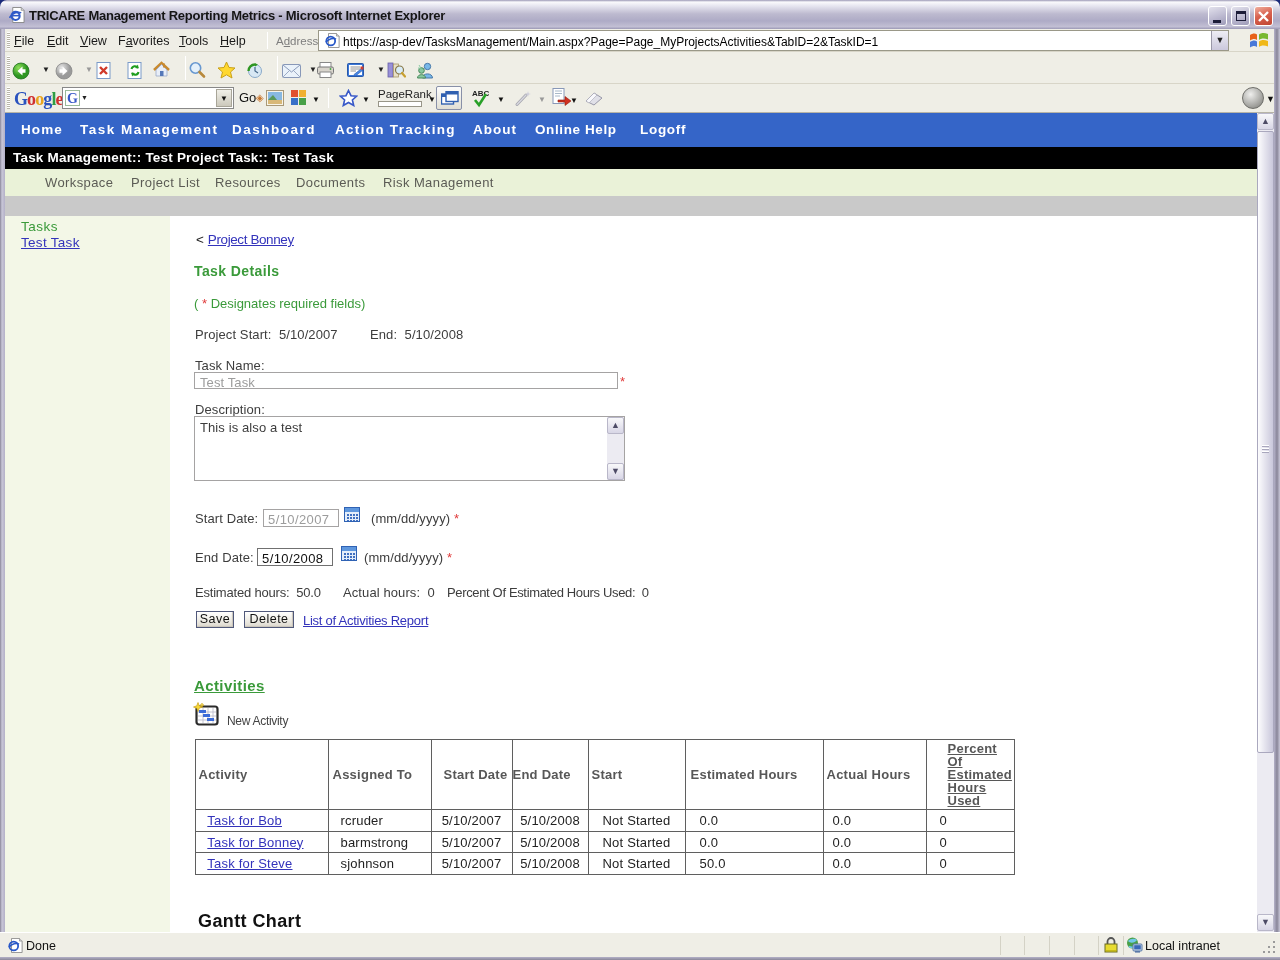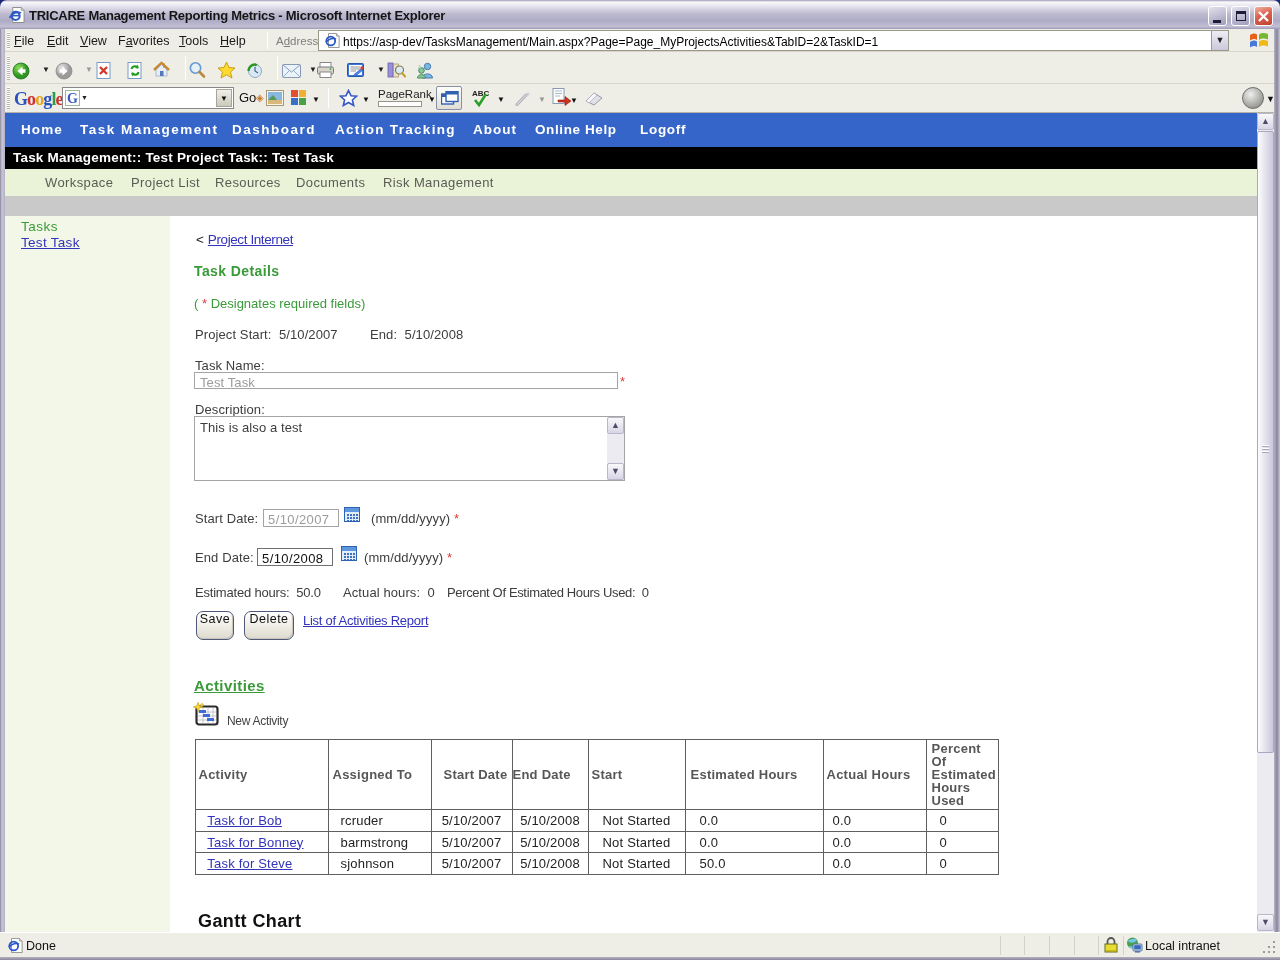--- a/index.html
+++ b/index.html
@@ -67,28 +67,28 @@
 .sbtn { position:absolute; left:0; width:17px; height:17px; background:linear-gradient(180deg,#F8F8FA,#D8D6E6); border:1px solid #B9B7C9; border-radius:2px; color:#4d4b66; font-size:9px; text-align:center; line-height:15px; font-weight:bold;}
 #sthumb { position:absolute; left:0px; top:18px; width:17px; height:622px; background:linear-gradient(90deg,#FDFDFE,#E8E7F0 40%,#C9C7DB); border:1px solid #AAA8BE; border-radius:2px; }
 
 
 #statusbar { left:0px; top:932px; width:1280px; height:25px; background:#EFEEE6; border-top:1px solid #fff; }
 #statusbar .pane { position:absolute; top:3px; height:19px; border-left:1px solid #D4D2C6; }
 
 table.grid { border-collapse:collapse; table-layout:fixed; }
 table.grid td, table.grid th { border:1px solid #5f5f5f; font-size:13px; overflow:hidden; }
 table.grid th { color:#575757; font-weight:bold; text-align:left; padding:0 2px 0 3px; height:70px; vertical-align:middle; letter-spacing:0.25px; line-height:13px; white-space:nowrap; }
-table.grid th.wrap { white-space:normal; padding-left:5px; }
+table.grid th.wrap { white-space:normal; padding-left:21px;text-decoration:underline; }
 table.grid td { color:#222; height:21.7px; padding:0 0 0 8px; letter-spacing:0.2px; }
 table.grid td.c { text-align:center; padding:0; }
 table.grid td.h { padding-left:14px; }
 table.grid td.h2 { padding-left:9px; }
 table.grid td.h3 { padding-left:13px; }
 table.grid td.u { padding-left:12px; }
-.btn { height:29px; border:1px solid #50587A; border-radius:7px; background:linear-gradient(180deg,#FFFFFF,#F2F0EA 45%,#DDD9CE); font-size:12.5px; color:#111; text-align:center; line-height:15px; letter-spacing:0.5px; box-shadow:inset -1px -1px 1px #C8C4B8; }
+.btn { height:17px; border:1px solid #50587A; border-radius:0; background:linear-gradient(180deg,#FFFFFF,#F2F0EA 45%,#DDD9CE); font-size:12.5px; color:#111; text-align:center; line-height:15px; letter-spacing:0.5px; box-shadow:inset -1px -1px 1px #C8C4B8; }
 .cal { width:16px; height:15px; border:1px solid #2F62B4; background:#E4EEFA;
   background-image:linear-gradient(180deg,#5E97DE 0 4px,transparent 4px),
    repeating-linear-gradient(90deg, transparent 0 1px, transparent 1px 2px),
    radial-gradient(circle 0.8px at 3px 7px,#4070C0 99%,transparent), radial-gradient(circle 0.8px at 6px 7px,#4070C0 99%,transparent),
    radial-gradient(circle 0.8px at 9px 7px,#4070C0 99%,transparent), radial-gradient(circle 0.8px at 12px 7px,#4070C0 99%,transparent),
    radial-gradient(circle 0.8px at 3px 10px,#4070C0 99%,transparent), radial-gradient(circle 0.8px at 6px 10px,#4070C0 99%,transparent),
    radial-gradient(circle 0.8px at 9px 10px,#4070C0 99%,transparent), radial-gradient(circle 0.8px at 12px 10px,#4070C0 99%,transparent),
    radial-gradient(circle 0.8px at 3px 13px,#4070C0 99%,transparent), radial-gradient(circle 0.8px at 6px 13px,#4070C0 99%,transparent),
    radial-gradient(circle 0.8px at 9px 13px,#4070C0 99%,transparent), radial-gradient(circle 0.8px at 12px 13px,#4070C0 99%,transparent); }
 </style>
@@ -322,21 +322,21 @@
       <span style="left:182px">Resources</span>
       <span style="left:263px">Documents</span>
       <span style="left:350px">Risk Management</span>
     </div>
     <div id="graybar" class="abs"></div>
     <div id="sidebar" class="abs">
       <div class="abs g" style="left:16px; top:3px; font-size:13.5px; letter-spacing:0.5px;">Tasks</div>
       <div class="abs" style="left:16px; top:19px; font-size:13.5px; letter-spacing:0.3px;"><span class="lnk">Test Task</span></div>
     </div>
     <div id="content" class="abs">
-      <div class="abs" style="left:26px; top:16px; font-size:13.5px; letter-spacing:0.1px;"><span style="color:#222">&lt;</span> <span class="lnk" style="letter-spacing:-0.4px">Project Internet</span></div>
+      <div class="abs" style="left:26px; top:16px; font-size:13.5px; letter-spacing:0.1px;"><span style="color:#222">&lt;</span> <span class="lnk" style="letter-spacing:-0.4px">Project Bonney</span></div>
       <div class="abs g" style="left:24px; top:47px; font-size:14px; font-weight:bold; letter-spacing:0.4px;">Task Details</div>
       <div class="abs g" style="left:24px; top:80px; font-size:13px; letter-spacing:0px;">( <span class="red">*</span> Designates required fields)</div>
       <div class="abs lbl" style="left:25px; top:111px;">Project Start:&nbsp; 5/10/2007</div>
       <div class="abs lbl" style="left:200px; top:111px;">End:&nbsp; 5/10/2008</div>
       <div class="abs lbl" style="left:25px; top:142px;">Task Name:</div>
       <div class="abs" style="left:24px; top:156px; width:424px; height:17px; border:1px solid #A5A3A3; background:#fff;">
         <span class="abs" style="left:5px; top:2px; font-size:13px; color:#9C9C9C; letter-spacing:0.1px;">Test Task</span>
       </div>
       <div class="abs red" style="left:450px; top:158px; font-size:13px;">*</div>
       <div class="abs lbl" style="left:25px; top:186px;">Description:</div>

